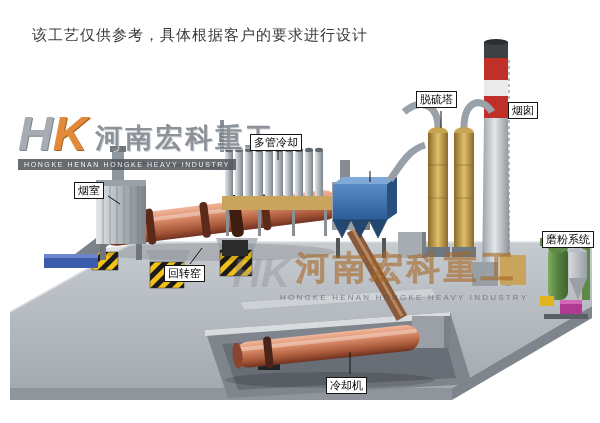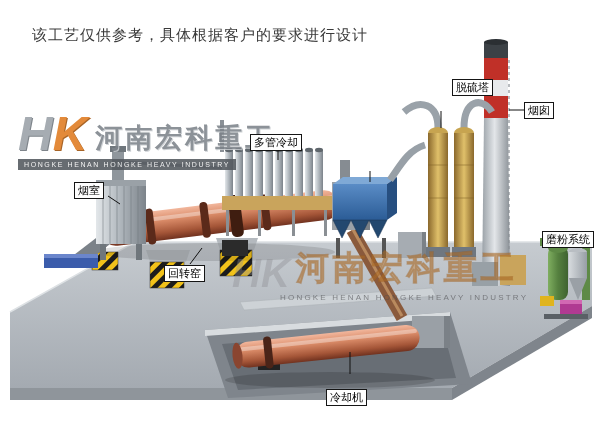--- a/index.html
+++ b/index.html
@@ -259,19 +259,19 @@
   <div class="wm">
     <div class="row">
       <span class="hk">HK</span>
       <span class="cn">河南宏科重工</span>
     </div>
     <div class="en">HONGKE HENAN HONGKE HEAVY INDUSTRY</div>
   </div>
 
   <div class="label" style="left:74px;top:182px;">烟室</div>
   <div class="label" style="left:250px;top:134px;">多管冷却</div>
-  <div class="label" style="left:416px;top:79px;margin-left:36px;">脱硫塔</div>
-  <div class="label" style="left:524px;top:102px;">烟囱</div>
+  <div class="label" style="left:416px;top:91px;">脱硫塔</div>
+  <div class="label" style="left:508px;top:102px;">烟囱</div>
   <div class="label" style="left:542px;top:219px;margin-top:12px;">磨粉系统</div>
   <div class="label" style="left:164px;top:265px;font-family:Liberation Serif, serif;">回转窑</div>
-  <div class="label" style="left:326px;top:389px;">冷却机</div>
+  <div class="label" style="left:326px;top:377px;">冷却机</div>
 
 </div>
 
 </body></html>

